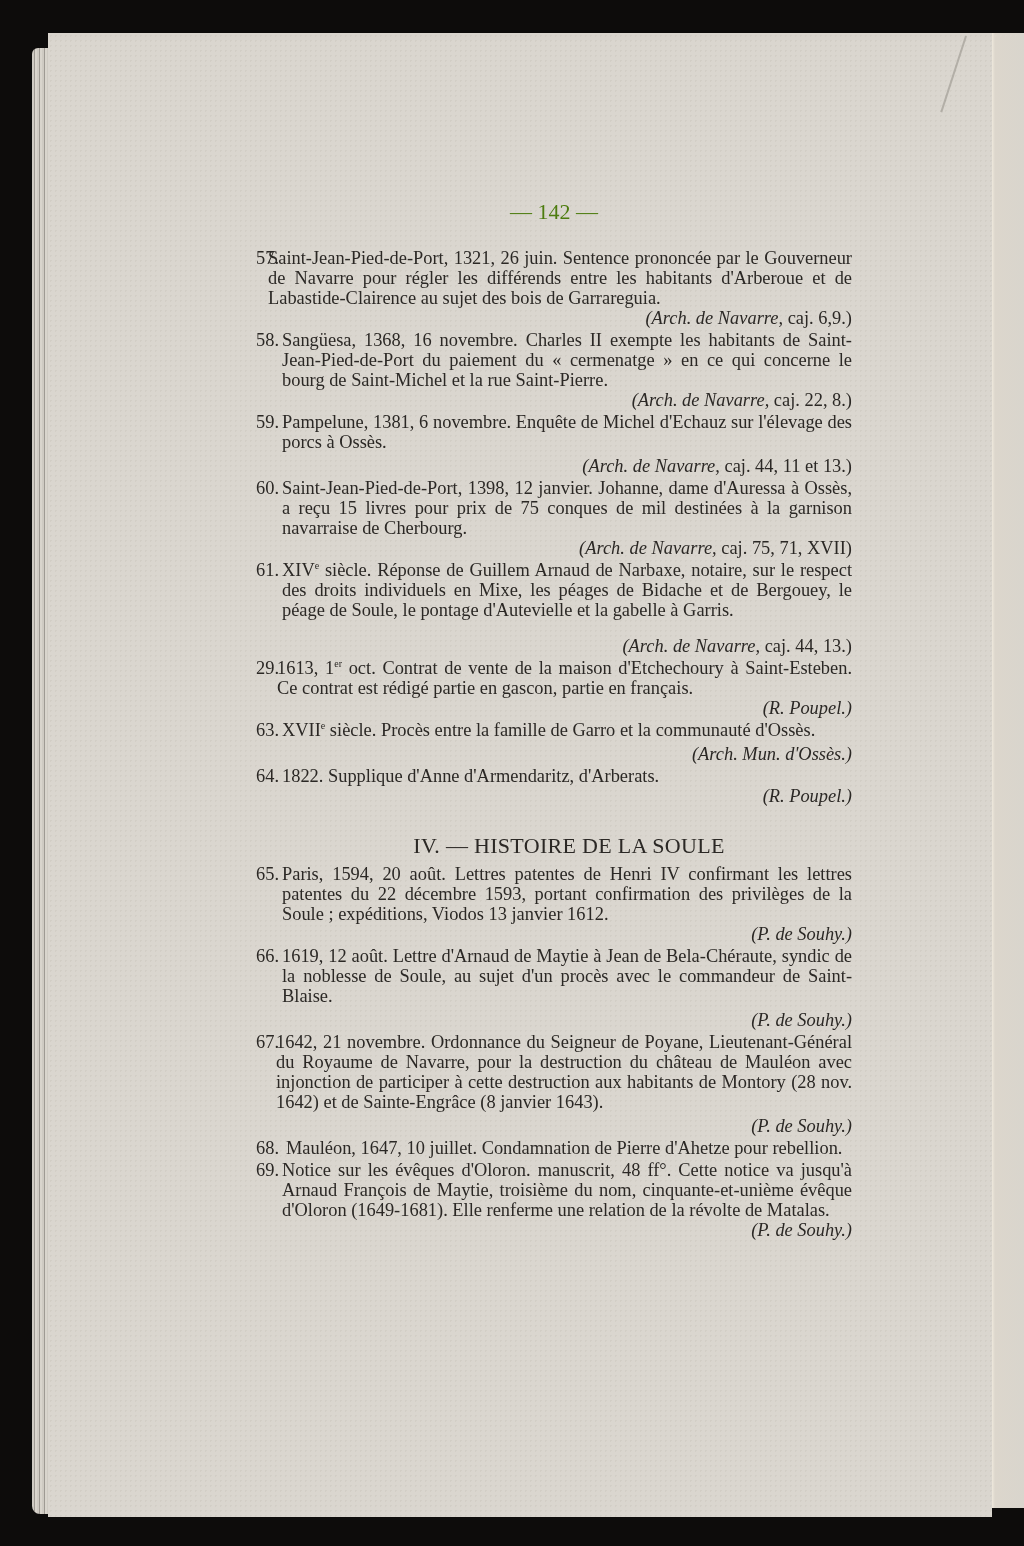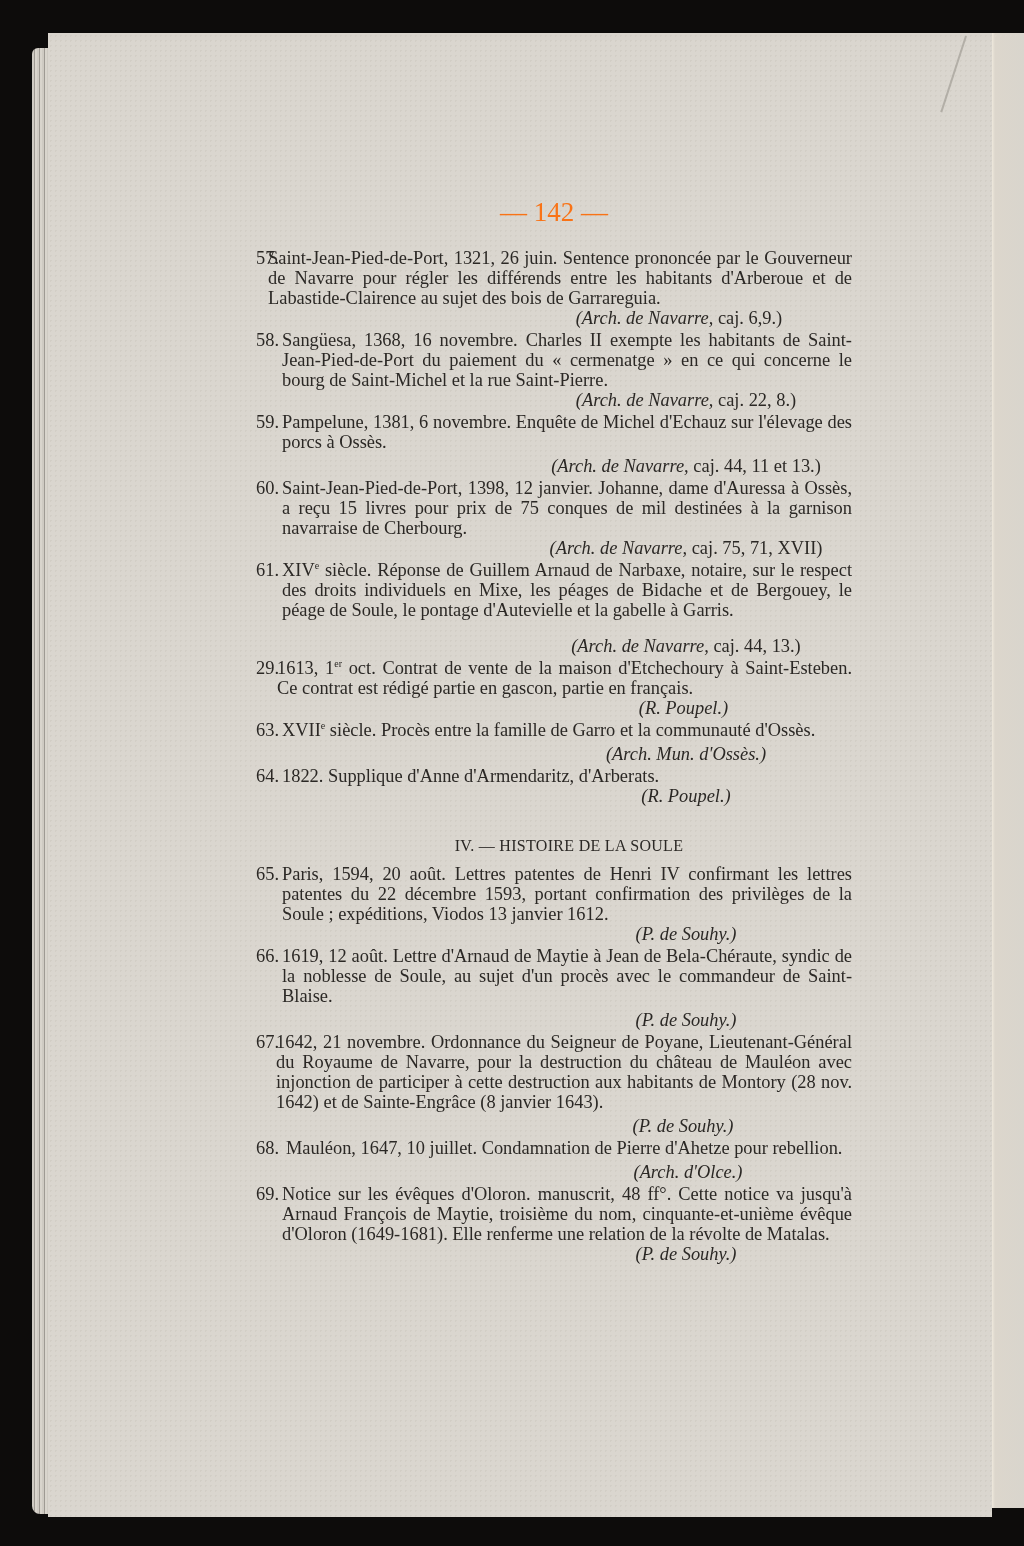--- a/index.html
+++ b/index.html
@@ -26,30 +26,30 @@
   .fold-crease {
     position: absolute; left: 965px; top: 36px; width: 2px; height: 80px;
     background: rgba(140,135,128,0.5); transform: rotate(18deg); transform-origin: top;
   }
   .content {
     position: absolute; left: 256px; top: 220px; width: 596px;
     color: #2b2825; font-size: 18.4px; line-height: 20px;
   }
   .page-number {
     position: absolute; left: 0; width: 596px; top: -18px; text-align: center;
-    font-size: 27px; color: #f97316;
+    font-size: 22px; color: #4d7c0f;
   }
   .entry { position: relative; padding-left: 7px; text-align: justify; }
   .entry .num { position: absolute; left: -1px; margin-left: 0; }
   .source {
     display: block; padding-left: 264px; font-style: normal; text-align: left;
   }
   .source .it { font-style: italic; }
   .section-heading {
-    text-align: center; font-size: 16px; letter-spacing: 0.3px; margin: 30px 0 8px 0;
+    text-align: center; font-size: 22px; letter-spacing: 0.3px; margin: 30px 0 8px 0;
     padding-left: 30px;
   }
   .item { margin-bottom: 2px; }
   sup { font-size: 10px; vertical-align: 7px; line-height: 0; }
 </style>
 </head>
 <body>
 
 <div class="page-edges"></div>
 <div class="page"></div>
@@ -151,32 +151,31 @@
       <div style="margin-left:20px;">
         <span>1642, 21 novembre. Ordonnance du Seigneur de Poyane, Lieutenant-Général du Royaume de Navarre, pour la destruction du château de Mauléon avec injonction de participer à cette destruction aux habitants de Montory (28 nov. 1642) et de Sainte-Engrâce (8 janvier 1643).</span>
         <span class="source" style="padding-left:238px; margin-top:4px;"><span class="it">(P. de Souhy.)</span><span></span></span>
       </div>
     </div>
 
     <div class="item entry">
       <span class="num">68.</span>
       <div style="margin-left:30px;">
         <span>Mauléon, 1647, 10 juillet. Condamnation de Pierre d'Ahetze pour rebellion.</span>
-        <span class="source" style="padding-left:238px; margin-top:4px;"><span class="it">(Arch. d'Olce.)</span><span></span></span>
       </div>
     </div>
 
     <div class="item entry">
       <span class="num">69.</span>
       <div style="margin-left:26px;">
         <span>Notice sur les évêques d'Oloron. manuscrit, 48 ff°. Cette notice va jusqu'à Arnaud François de Maytie, troisième du nom, cinquante-et-unième évêque d'Oloron (1649-1681). Elle renferme une relation de la révolte de Matalas.</span>
         <span class="source" style="padding-left:238px;"><span class="it">(P. de Souhy.)</span><span></span></span>
       </div>
     </div>
   </div>
 </div>
 
 <style>
   .entry .num { top: 0; left: 0; }
   .entry { padding-left: 0; }
   .entry > div { text-align: justify; }
-  .source { text-align: center; }
+  .source { text-align: right; }
 </style>
 
 </body></html>

